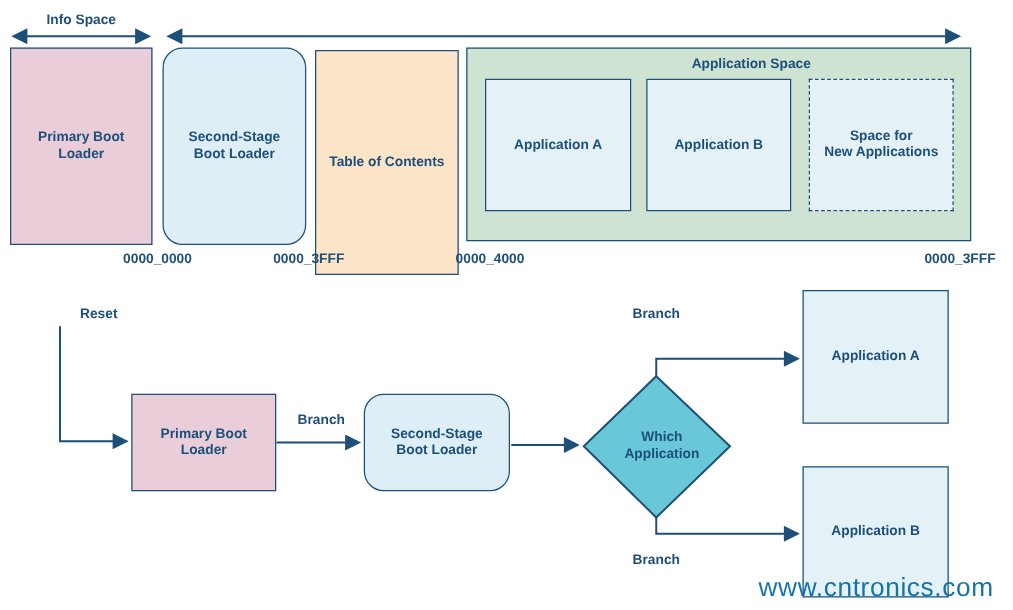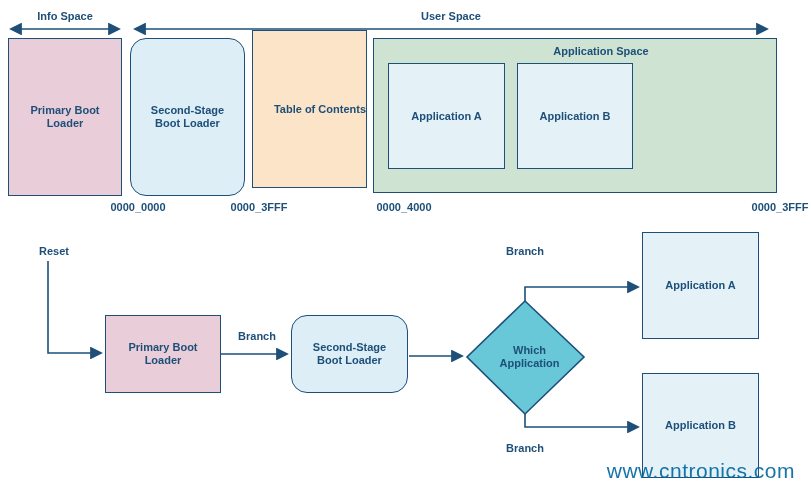--- a/index.html
+++ b/index.html
@@ -18,21 +18,21 @@
   }
   .box span{
     font-size:11px;font-weight:bold;text-align:center;white-space:pre-line;line-height:13px;
   }
   .pink{background:#e9cdd9;}
   .blue{background:#ddeef6;border-radius:16px;}
   .orange{background:#fbe4c8;}
   .green{background:#cfe3d2;}
   .pale{background:#e4f2f8;}
   .dashed{border-style:dashed;}
-  .addr{position:absolute;z-index:2;font-size:11px;font-weight:bold;transform:translateX(-50%);white-space:nowrap;margin-left:12px;}
+  .addr{position:absolute;z-index:2;font-size:11px;font-weight:bold;transform:translateX(-50%);white-space:nowrap;}
   .watermark{
     position:absolute;z-index:10;font-size:21px;font-weight:400;color:#0369a1;opacity:.92;
     letter-spacing:.5px;white-space:nowrap;
   }
 </style>
 </head>
 <body>
 
 <div class="canvas">
 
@@ -48,49 +48,52 @@
       <path d="M48,261 L48,353 L101,353" marker-end="url(#ah)"></path>
       <path d="M221,354 L287,354" marker-end="url(#ah)"></path>
       <path d="M409,356 L462,356" marker-end="url(#ah)"></path>
       <path d="M525,302 L525,287 L638,287" marker-end="url(#ah)"></path>
       <path d="M525,413 L525,427 L638,427" marker-end="url(#ah)"></path>
     </g>
     <polygon points="525,301 584,357 525,414 467,357" fill="#68c8d8" stroke="#1d4f79" stroke-width="1.6"></polygon>
   </svg>
 
   <div class="lbl" style="left:8px;top:10px;width:114px;">Info Space</div>
-  <div class="lbl" style="left:135px;top:10px;width:632px;">User Space</div>
 
   <div class="box pink" style="left:8px;top:38px;width:114px;height:158px;">
     <span>Primary Boot
 Loader</span>
   </div>
   <div class="box blue" style="left:130px;top:38px;width:115px;height:158px;">
     <span>Second-Stage
 Boot Loader</span>
   </div>
-  <div class="box orange" style="left:252px;top:30px;width:115px;height:158px;justify-content:flex-end;">
+  <div class="box orange" style="left:252px;top:40px;width:115px;height:180px;">
     <span>Table of Contents</span>
   </div>
 
   <div class="box green" style="left:373px;top:38px;width:404px;height:155px;"></div>
   <div class="lbl" style="left:373px;top:45px;width:456px;">Application Space</div>
   <div class="box pale" style="left:388px;top:63px;width:117px;height:106px;">
     <span>Application A</span>
   </div>
   <div class="box pale" style="left:517px;top:63px;width:116px;height:106px;">
     <span>Application B</span>
   </div>
+  <div class="box pale dashed" style="left:647px;top:63px;width:116px;height:106px;">
+    <span>Space for
+New Applications</span>
+  </div>
 
   <div class="addr" style="left:126px;top:201px;">0000_0000</div>
   <div class="addr" style="left:247px;top:201px;">0000_3FFF</div>
   <div class="addr" style="left:392px;top:201px;">0000_4000</div>
   <div class="addr" style="left:768px;top:201px;">0000_3FFF</div>
 
-  <div class="lbl" style="left:24px;top:245px;width:60px;text-align:center;">Reset</div>
+  <div class="lbl" style="left:34px;top:245px;width:60px;text-align:right;">Reset</div>
   <div class="lbl" style="left:227px;top:330px;width:60px;">Branch</div>
   <div class="lbl" style="left:495px;top:245px;width:60px;">Branch</div>
   <div class="lbl" style="left:495px;top:442px;width:60px;">Branch</div>
 
   <div class="box pink" style="left:105px;top:315px;width:116px;height:78px;">
     <span>Primary Boot
 Loader</span>
   </div>
   <div class="box blue" style="left:291px;top:315px;width:117px;height:78px;">
     <span>Second-Stage

